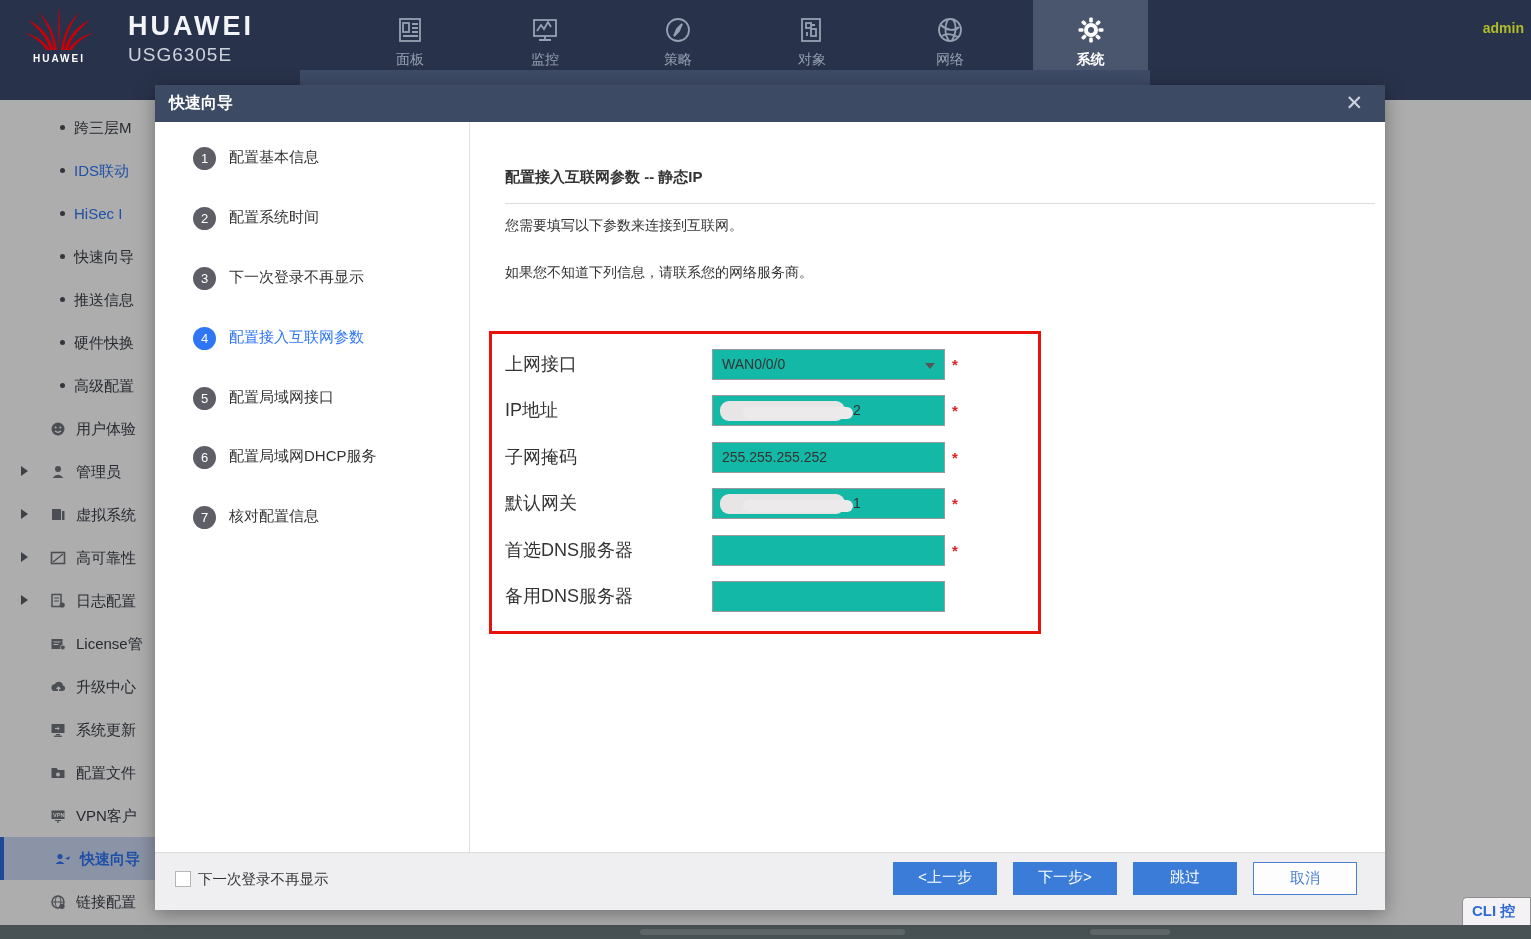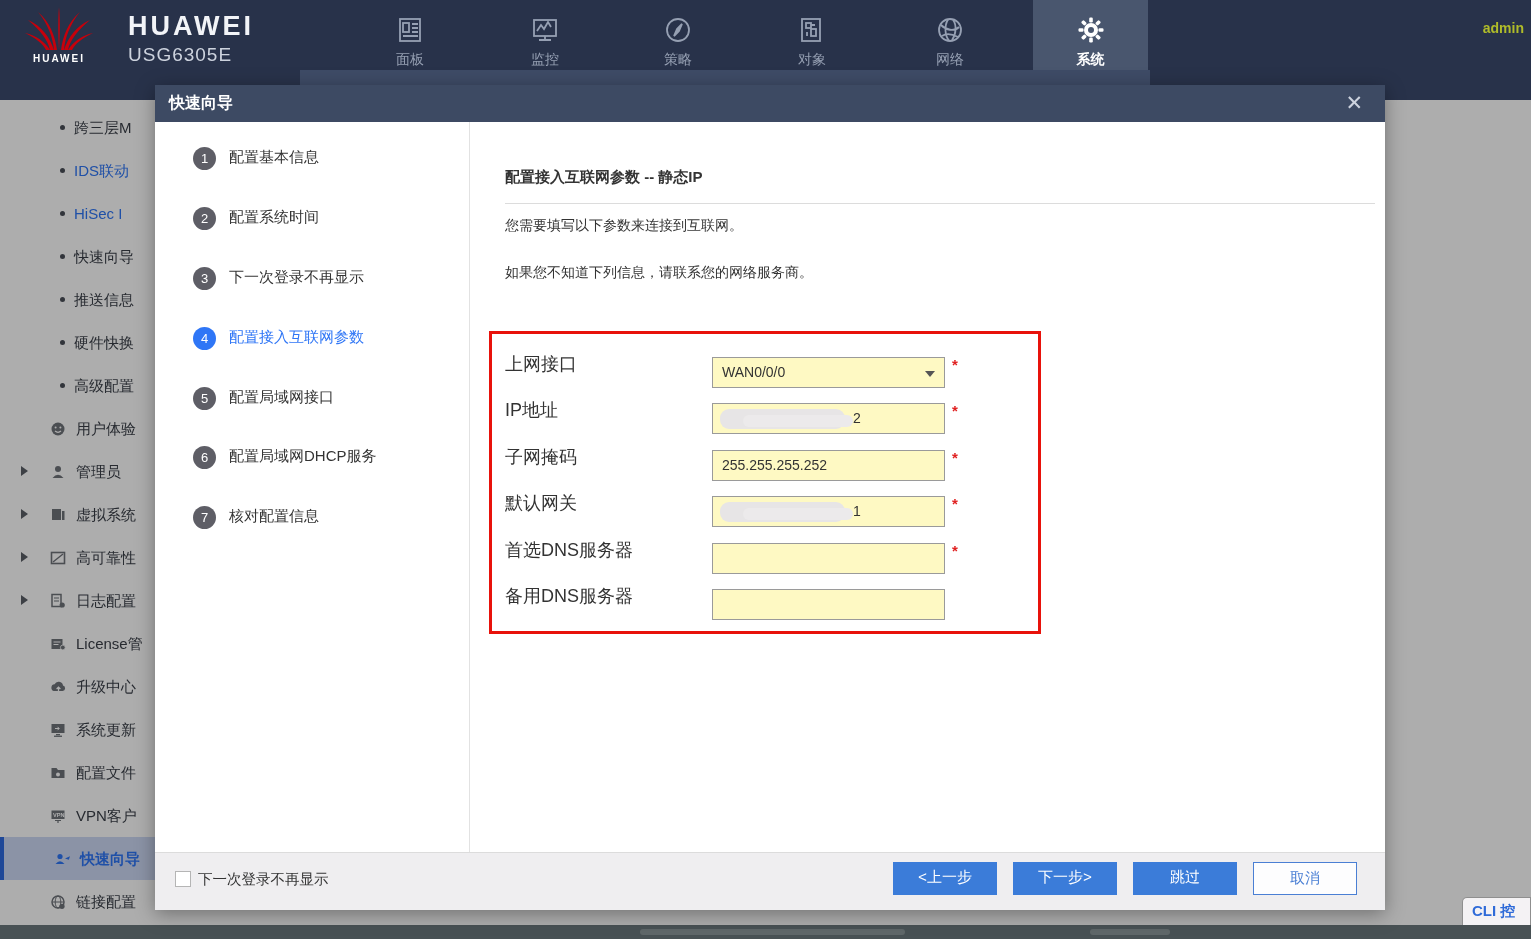--- a/index.html
+++ b/index.html
@@ -52,21 +52,21 @@
 
   #content-col { position:absolute; left:316px; top:37px; width:914px; height:730px; }
   #content-heading { position:absolute; left:34px; top:46px; font-size:15px; font-weight:bold; color:#333; }
   #content-hr { position:absolute; left:34px; top:81px; width:870px; height:1px; background:#dcdcdc; }
   .intro { position:absolute; left:34px; font-size:14px; color:#333; }
 
   #annotation-box { position:absolute; left:334px; top:246px; width:552px; height:303px; border:3px solid #e8120b; }
 
   .frow { position:absolute; height:31px; }
   .frow .flabel { position:absolute; left:350px; top:0; line-height:31px; font-size:18px; color:#333; white-space:nowrap; }
-  .frow .fctrl { position:absolute; left:557px; top:8px; width:233px; height:31px; border:1px solid #9a9a9a; background:#fef9c3; font-size:14px; color:#333; line-height:29px; padding-left:9px; }
+  .frow .fctrl { position:absolute; left:557px; top:0; width:233px; height:31px; border:1px solid #9a9a9a; background:#14b8a6; font-size:14px; color:#333; line-height:29px; padding-left:9px; }
   .frow .req { position:absolute; left:797px; top:7px; color:#e02020; font-size:15px; font-weight:bold; }
   .fctrl.select { cursor:pointer; }
   .fctrl .caret { position:absolute; right:9px; top:13px; width:0; height:0; border-top:6px solid #555; border-left:5px solid transparent; border-right:5px solid transparent; }
   .redact { position:absolute; left:7px; top:5px; width:125px; height:20px; background:#e7e5e6; border-radius:9px; filter:blur(0.7px); }
   .redact2 { position:absolute; left:30px; top:11px; width:110px; height:12px; background:#eceaeb; border-radius:6px; filter:blur(0.7px); }
   .redact-digit { position:absolute; left:140px; top:0; line-height:29px; font-size:14px; color:#333; }
 
   #modal-footer { position:absolute; left:0; top:767px; width:1230px; height:58px; background:#efeef0; border-top:1px solid #dcdcdc;font-family:Liberation Mono, monospace; }
   #chk-box { position:absolute; left:20px; top:18px; width:16px; height:16px; background:#fff; border:1px solid #b5b5b5; cursor:pointer; }
   #chk-label { position:absolute; left:43px; top:17px; font-size:14.5px; color:#333; }

